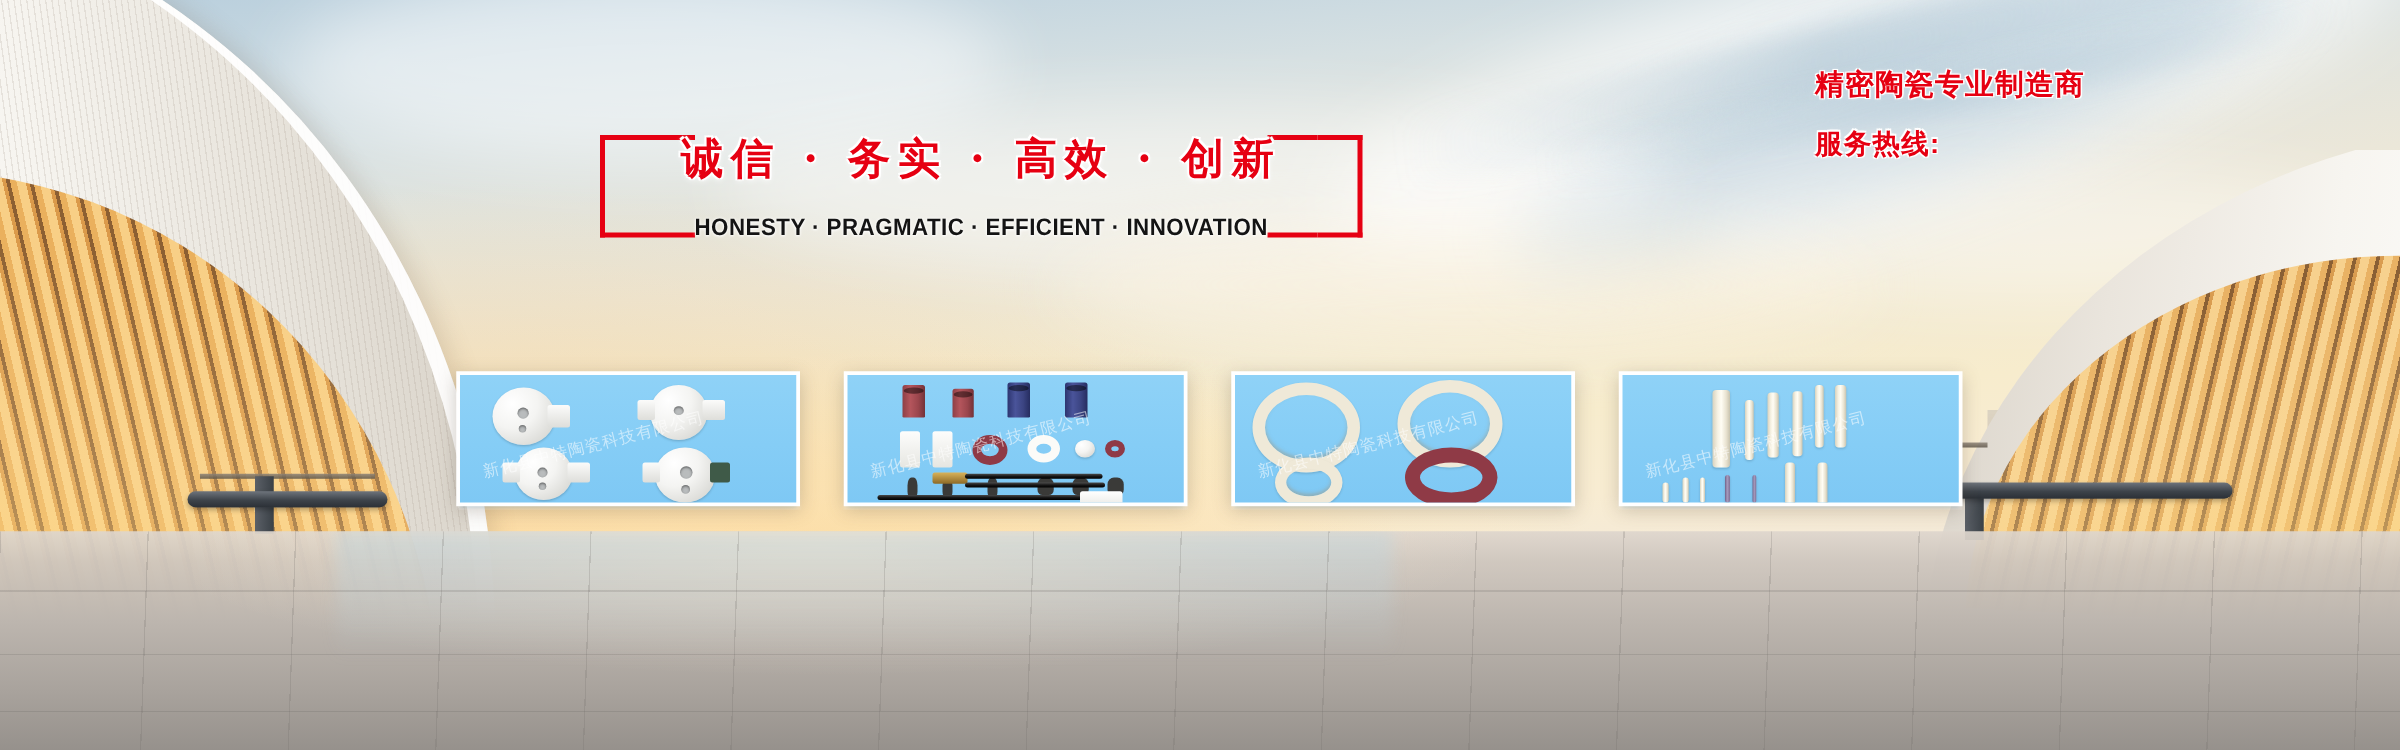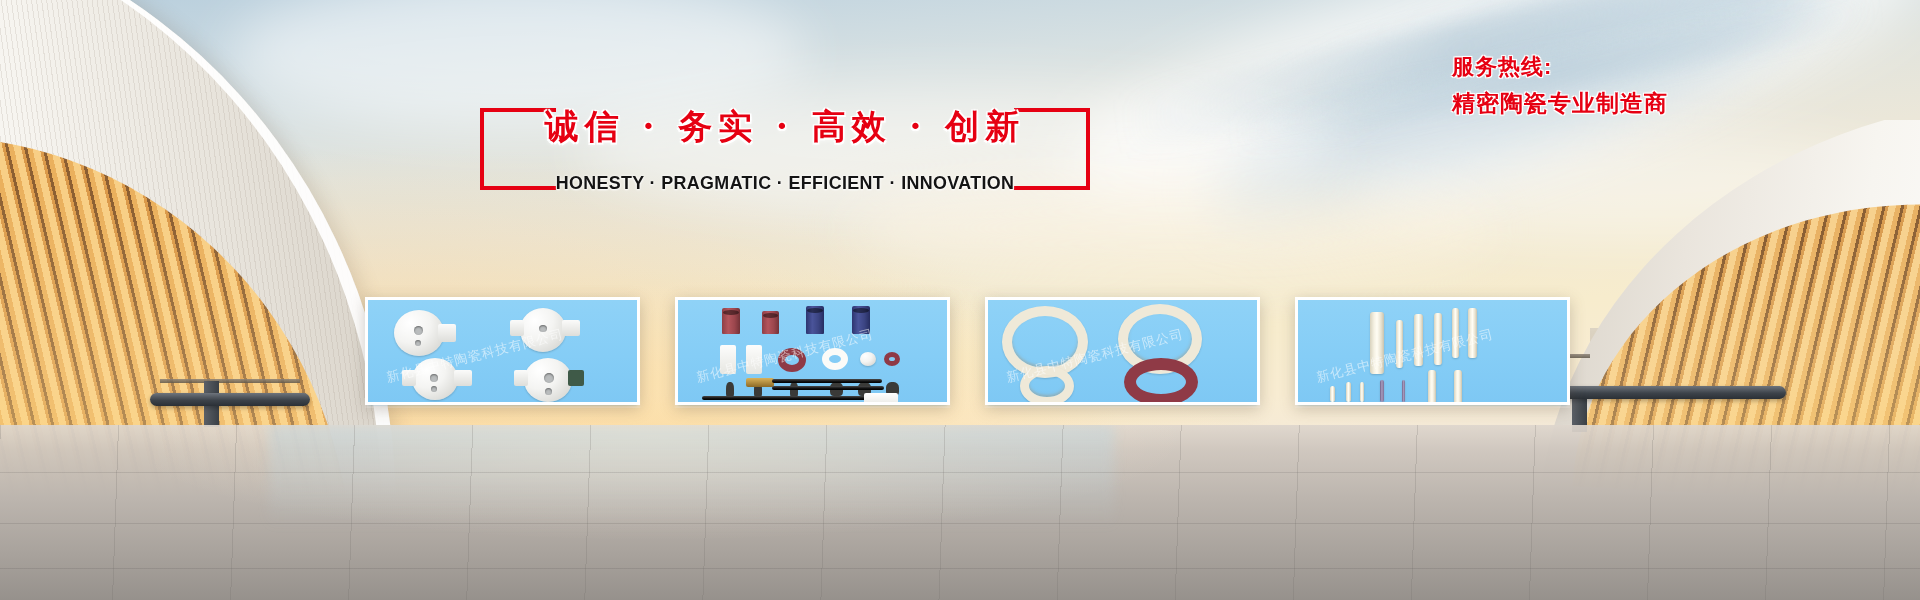--- a/index.html
+++ b/index.html
@@ -572,17 +572,17 @@
     <div class="bracket right"></div>
     <div class="bracket-arm arm-tl"></div>
     <div class="bracket-arm arm-bl"></div>
     <div class="bracket-arm arm-tr"></div>
     <div class="bracket-arm arm-br"></div>
     <div class="slogan-cn">诚信 · 务实 · 高效 · 创新</div>
     <div class="slogan-en">HONESTY · PRAGMATIC · EFFICIENT · INNOVATION</div>
   </div>
 
   <div class="side-text">
+    <div class="line l1">精密陶瓷专业制造商</div>
     <div class="line l2">服务热线:</div>
-    <div class="line l1">精密陶瓷专业制造商</div>
   </div>
 
 </div>
 
 </body></html>

